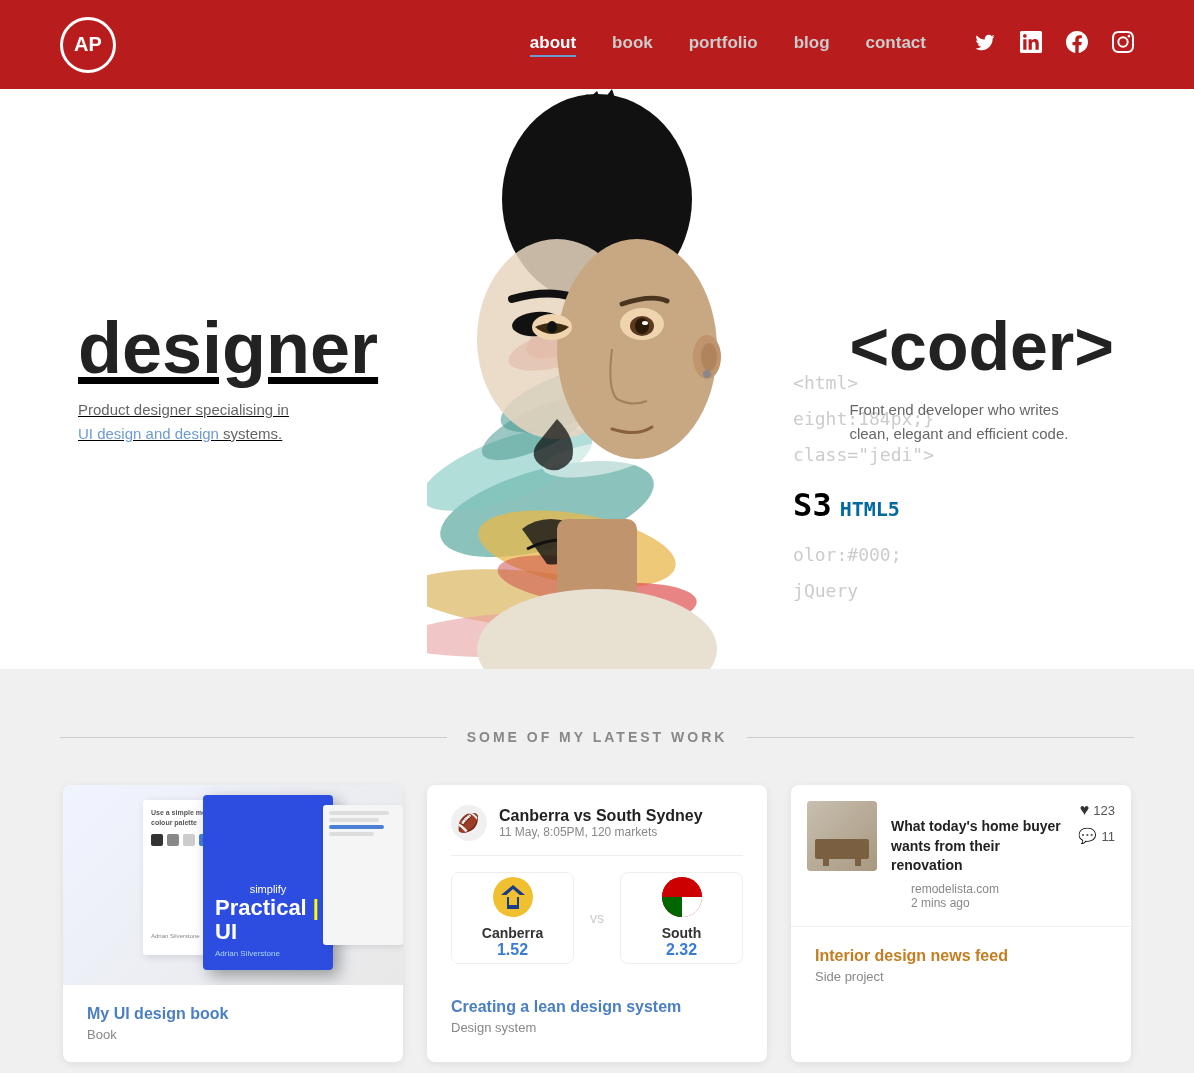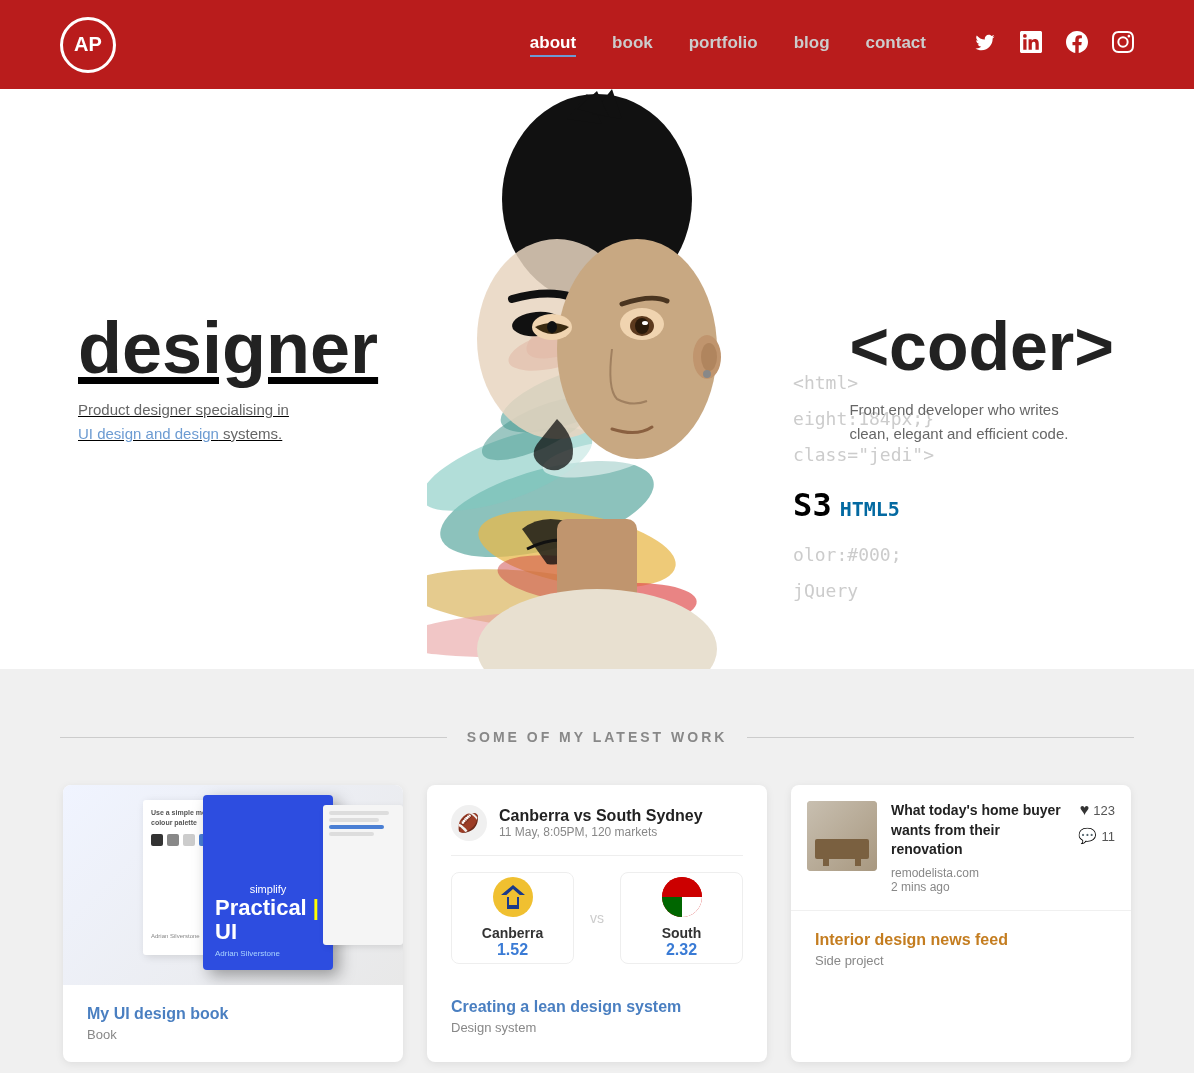--- a/index.html
+++ b/index.html
@@ -217,22 +217,22 @@
     }
     .news-thumb {
       width: 70px; height: 70px;
       border-radius: 4px;
       background: #c8bfb0;
       flex-shrink: 0;
       overflow: hidden;
       position: relative;
     }
     .news-content { flex: 1; }
-    .news-title { font-size: 14px; font-weight: 600; color: #222; line-height: 1.4; margin-bottom: 6px; }
-    .news-meta { font-size: 12px; color: #888; }
+    .news-title { font-size: 14px; font-weight: 600; color: #222; line-height: 1.4; margin-bottom: 6px; margin-top: 16px; }
+    .news-meta { font-size: 12px; color: #888; margin-left: 20px; }
     .news-stats {
       display: flex;
       flex-direction: column;
       gap: 8px;
       align-items: flex-end;
     }
     .news-stat {
       display: flex;
       align-items: center;
       gap: 4px;

